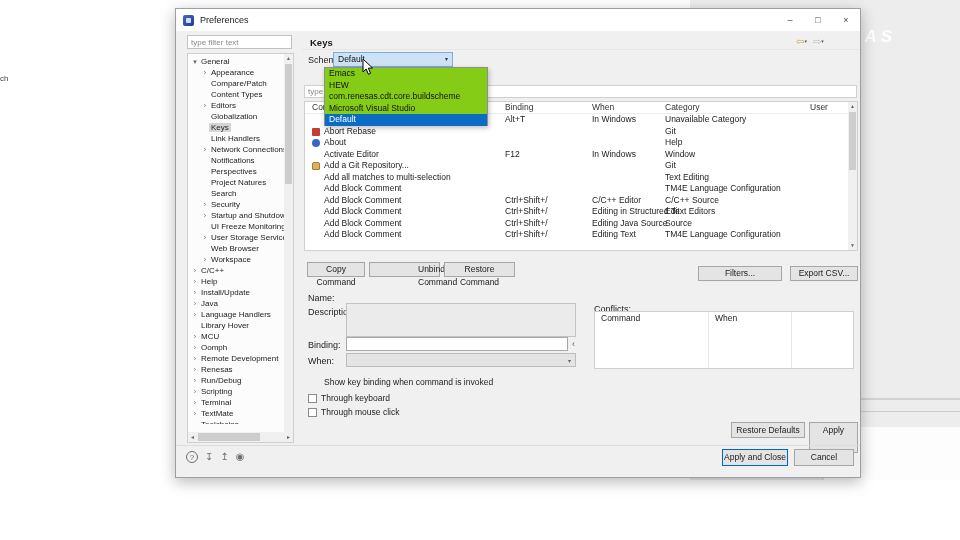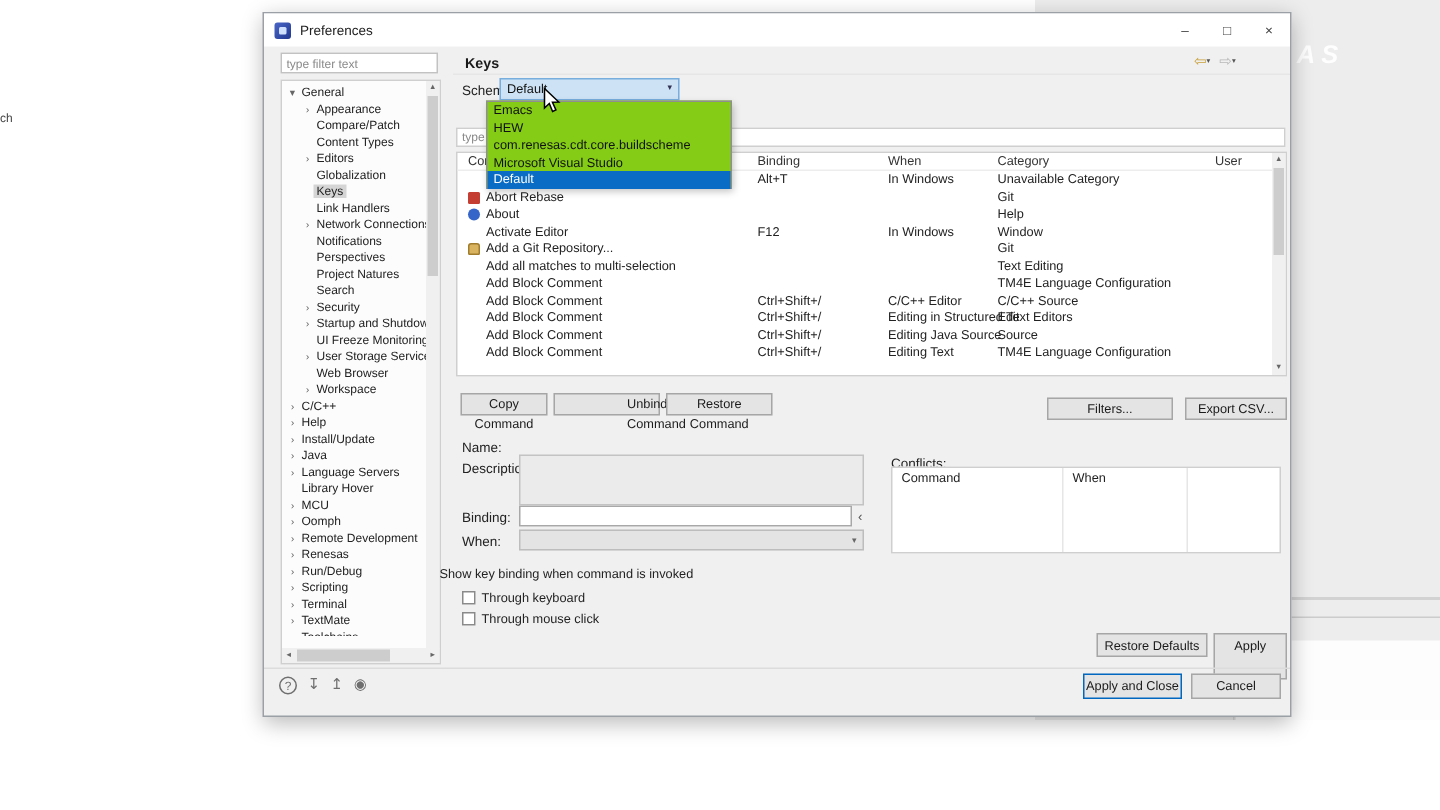--- a/index.html
+++ b/index.html
@@ -114,21 +114,21 @@
 
   
   .conflicts-label { left:418px; top:295px; }
   .conflicts-table { position:absolute; left:418px; top:302px; width:260px; height:58px; background:#fff; border:1px solid #cfcfcf; }
   .cfh { position:absolute; top:1px; font-size:8.5px; color:#222; }
   .cfc0 { left:6px; } .cfc1 { left:120px; }
   .cf-line1 { position:absolute; left:113px; top:0; width:1px; height:100%; background:#e6e6e6; }
   .cf-line2 { position:absolute; left:196px; top:0; width:1px; height:100%; background:#e6e6e6; }
 
   
-  .invoke-label { position:absolute; left:117px; top:368px; font-size:8.5px; color:#222; }
+  .invoke-label { position:absolute; left:148px; top:368px; font-size:8.5px; color:#222; }
   .checks { position:absolute; left:132px; top:380px; }
   .chkrow { height:14px; font-size:8.5px; color:#222; display:flex; align-items:flex-end; }
   .chkbox { width:9px; height:9px; border:1px solid #8a8a8a; background:#fff; margin-right:4px; display:inline-block; }
 
   .restore-btn { position:absolute; left:555px; top:413px; width:74px; height:16px; line-height:14px; }
   .apply-btn { position:absolute; left:633px; top:413px; width:49px; height:31px; line-height:14px; }
 
   
   .footer-sep { position:absolute; left:0; top:436px; width:100%; height:1px; background:#dcdcdc; }
   .footer-icons { position:absolute; left:10px; top:442px; display:flex; gap:7px; align-items:center; }
@@ -190,21 +190,21 @@
           <div class="trow lv1"><span class="tarrow">›</span><span class="tlabel">Security</span></div>
           <div class="trow lv1"><span class="tarrow">›</span><span class="tlabel">Startup and Shutdown</span></div>
           <div class="trow lv1"><span class="tarrow"></span><span class="tlabel">UI Freeze Monitoring</span></div>
           <div class="trow lv1"><span class="tarrow">›</span><span class="tlabel">User Storage Service</span></div>
           <div class="trow lv1"><span class="tarrow"></span><span class="tlabel">Web Browser</span></div>
           <div class="trow lv1"><span class="tarrow">›</span><span class="tlabel">Workspace</span></div>
           <div class="trow lv0"><span class="tarrow">›</span><span class="tlabel">C/C++</span></div>
           <div class="trow lv0"><span class="tarrow">›</span><span class="tlabel">Help</span></div>
           <div class="trow lv0"><span class="tarrow">›</span><span class="tlabel">Install/Update</span></div>
           <div class="trow lv0"><span class="tarrow">›</span><span class="tlabel">Java</span></div>
-          <div class="trow lv0"><span class="tarrow">›</span><span class="tlabel">Language Servers</span></div>
+          <div class="trow lv0"><span class="tarrow">›</span><span class="tlabel">Language Handlers</span></div>
           <div class="trow lv0"><span class="tarrow"></span><span class="tlabel">Library Hover</span></div>
           <div class="trow lv0"><span class="tarrow">›</span><span class="tlabel">MCU</span></div>
           <div class="trow lv0"><span class="tarrow">›</span><span class="tlabel">Oomph</span></div>
           <div class="trow lv0"><span class="tarrow">›</span><span class="tlabel">Remote Development</span></div>
           <div class="trow lv0"><span class="tarrow">›</span><span class="tlabel">Renesas</span></div>
           <div class="trow lv0"><span class="tarrow">›</span><span class="tlabel">Run/Debug</span></div>
           <div class="trow lv0"><span class="tarrow">›</span><span class="tlabel">Scripting</span></div>
           <div class="trow lv0"><span class="tarrow">›</span><span class="tlabel">Terminal</span></div>
           <div class="trow lv0"><span class="tarrow">›</span><span class="tlabel">TextMate</span></div>
           <div class="trow lv0"><span class="tarrow"></span><span class="tlabel">Toolchains</span></div>

